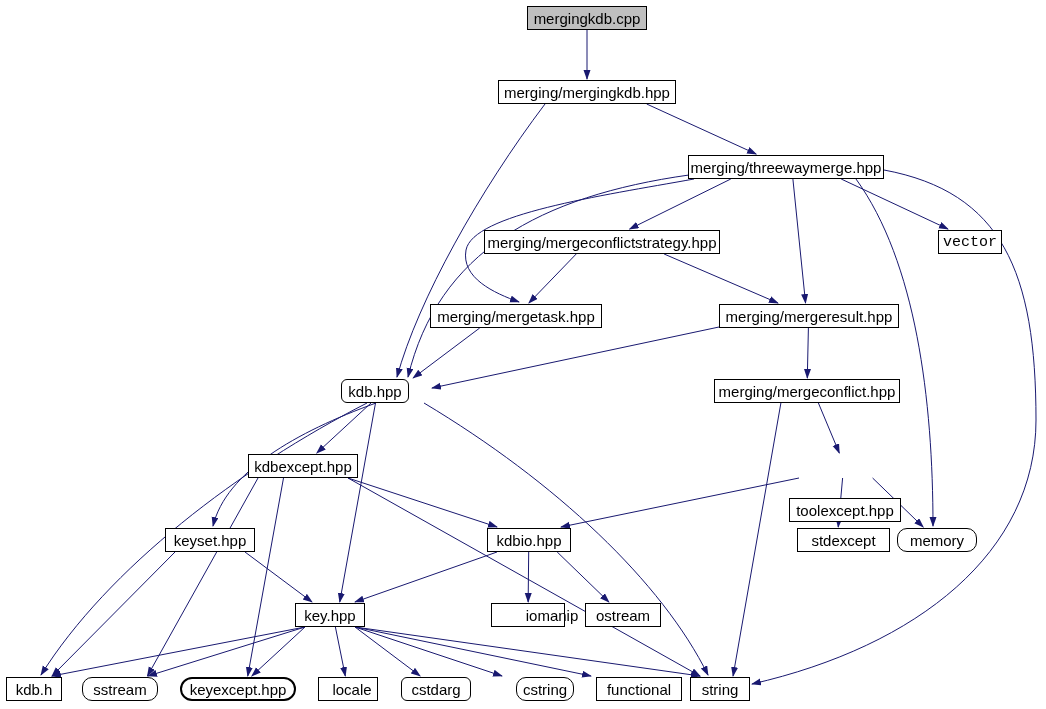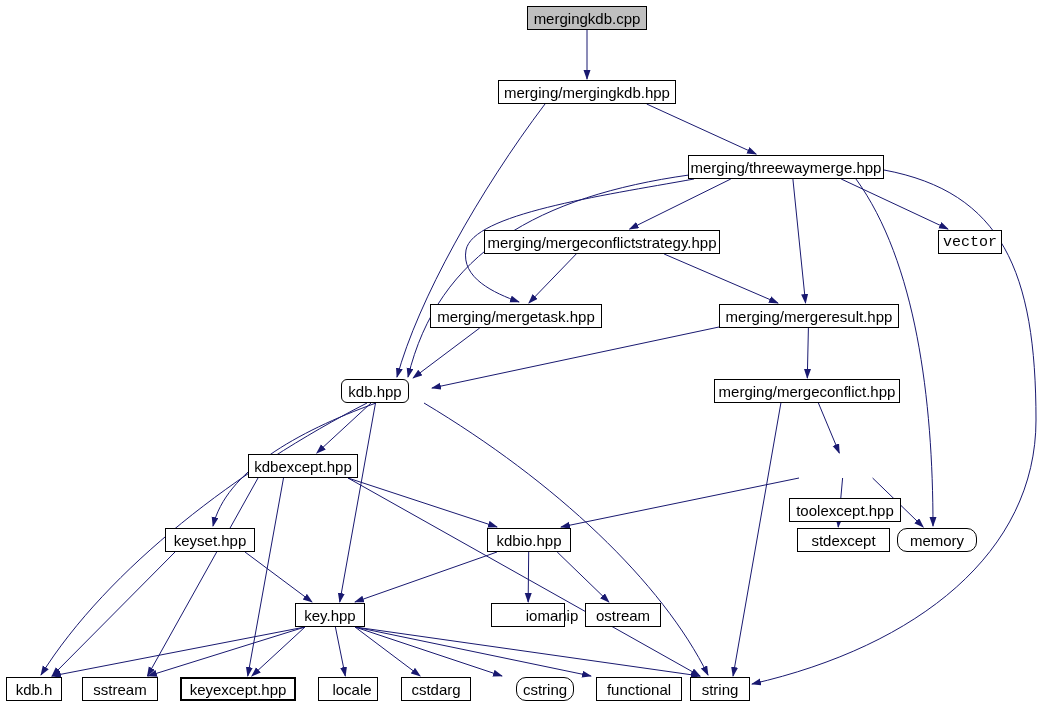--- a/index.html
+++ b/index.html
@@ -32,21 +32,21 @@
     color:var(--node-text);
     font-size:15px;
     display:flex;
     align-items:center;
     justify-content:center;
     white-space:nowrap;
     line-height:1;
     z-index:2;
   }
   .node-root{background:var(--root-fill);}
-  .node-bold{border-width:2px;}
+  .node-bold{border-width:2px;border-radius:12px;}
 </style>
 </head>
 <body>
 
 <div id="graph" style="width: 1046px; height: 709px;">
   <svg id="edge-layer" xmlns="http://www.w3.org/2000/svg" width="1046" height="709">
     <defs>
       <marker id="arrowhead" markerUnits="userSpaceOnUse" markerWidth="10" markerHeight="8" refX="9" refY="3.5" orient="auto">
         <path id="arrowhead-shape" d="M 0 0 L 10 3.5 L 0 7 z"></path>
       </marker>
@@ -106,20 +106,20 @@
     <div class="node" style="left: 248px; top: 454px; width: 110px; height: 24px;">kdbexcept.hpp</div>
     <div class="node" style="left: 789px; top: 454px; width: 112px; height: 24px; margin-top: 44px;">toolexcept.hpp</div>
     <div class="node" style="left: 165px; top: 528px; width: 90px; height: 24px;">keyset.hpp</div>
     <div class="node" style="left: 487px; top: 528px; width: 84px; height: 24px;">kdbio.hpp</div>
     <div class="node" style="left: 797px; top: 528px; width: 93px; height: 24px;">stdexcept</div>
     <div class="node" style="left: 897px; top: 528px; width: 80px; height: 24px; border-radius: 10px;">memory</div>
     <div class="node" style="left: 295px; top: 603px; width: 70px; height: 24px;">key.hpp</div>
     <div class="node" style="left: 491px; top: 603px; width: 74px; height: 24px; padding-left: 48px;">iomanip</div>
     <div class="node" style="left: 585px; top: 603px; width: 76px; height: 24px;">ostream</div>
     <div class="node" style="left: 6px; top: 677px; width: 56px; height: 24px;">kdb.h</div>
-    <div class="node" style="left: 82px; top: 677px; width: 76px; height: 24px;">sstream</div>
+    <div class="node" style="left: 82px; top: 677px; width: 76px; height: 24px; border-radius: 10px;">sstream</div>
     <div class="node node-bold" style="left: 180px; top: 677px; width: 116px; height: 24px;">keyexcept.hpp</div>
     <div class="node" style="left: 318px; top: 677px; width: 60px; height: 24px; padding-left: 8px;">locale</div>
-    <div class="node" style="left: 401px; top: 677px; width: 70px; height: 24px;">cstdarg</div>
+    <div class="node" style="left: 401px; top: 677px; width: 70px; height: 24px; border-radius: 6px;">cstdarg</div>
     <div class="node" style="left: 516px; top: 677px; width: 58px; height: 24px; border-radius: 10px;">cstring</div>
     <div class="node" style="left: 581px; top: 677px; width: 86px; height: 24px; margin-left: 15px;">functional</div>
     <div class="node" style="left: 690px; top: 677px; width: 60px; height: 24px;">string</div>
   </div>
 
 </body></html>

